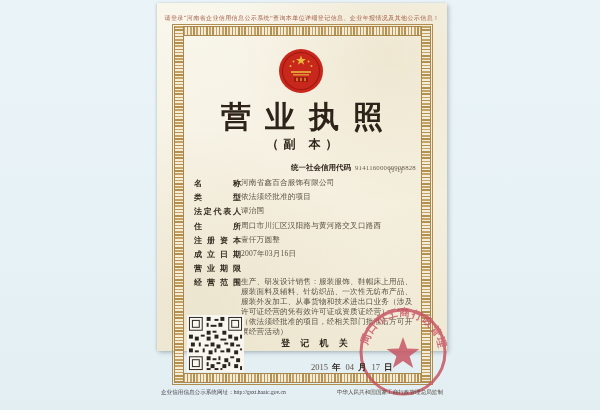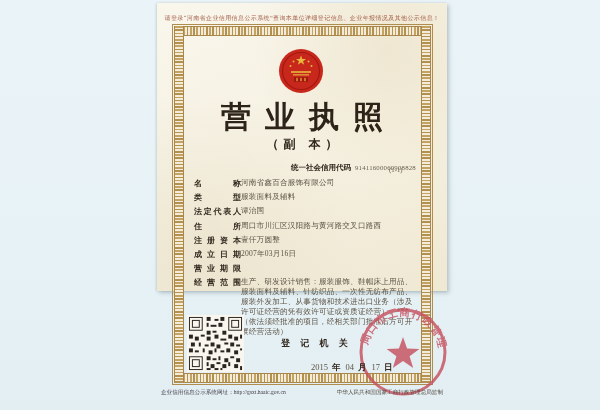--- a/index.html
+++ b/index.html
@@ -3,21 +3,21 @@
 <meta charset="utf-8">
 <style>
   html,body{margin:0;padding:0;}
   body{
     width:600px;height:410px;position:relative;overflow:hidden;
     background:linear-gradient(180deg,#eaf4f8 0%,#e7f2f6 60%,#e3eef2 100%);
     font-family:"Liberation Serif","DejaVu Serif",serif;
     -webkit-font-smoothing:antialiased;
   }
   .paper{
-    position:absolute;left:157px;top:3px;width:290px;height:288px;
+    position:absolute;left:157px;top:3px;width:290px;height:348px;
     background:
       radial-gradient(circle at 80% 15%, rgba(214,196,150,.25), rgba(0,0,0,0) 40%),
       radial-gradient(circle at 15% 85%, rgba(205,190,150,.18), rgba(0,0,0,0) 45%),
       linear-gradient(160deg,#f9f6ec 0%,#f5f0e0 55%,#efe8d3 100%);
     box-shadow:2px 2px 4px rgba(90,110,120,.35), -1px 0 2px rgba(90,110,120,.2);
   }
   .notice{
     position:absolute;top:11px;left:6px;right:6px;text-align:center;
     font-size:6px;letter-spacing:.4px;color:#a5604a;white-space:nowrap;overflow:hidden;
   }
@@ -127,21 +127,21 @@
   </div>
   <div class="pageno">(1-1)</div>
 
   <div class="fields">
     <div class="row">
       <span class="lab">名称</span>
       <span class="val">河南省鑫百合服饰有限公司</span>
     </div>
     <div class="row">
       <span class="lab">类型</span>
-      <span class="val">服装面料及辅料</span>
+      <span class="val">依法须经批准的项目</span>
     </div>
     <div class="row">
       <span class="lab">法定代表人</span>
       <span class="val">谭治国</span>
     </div>
     <div class="row">
       <span class="lab">住所</span>
       <span class="val">周口市川汇区汉阳路与黄河路交叉口路西</span>
     </div>
     <div class="row">

